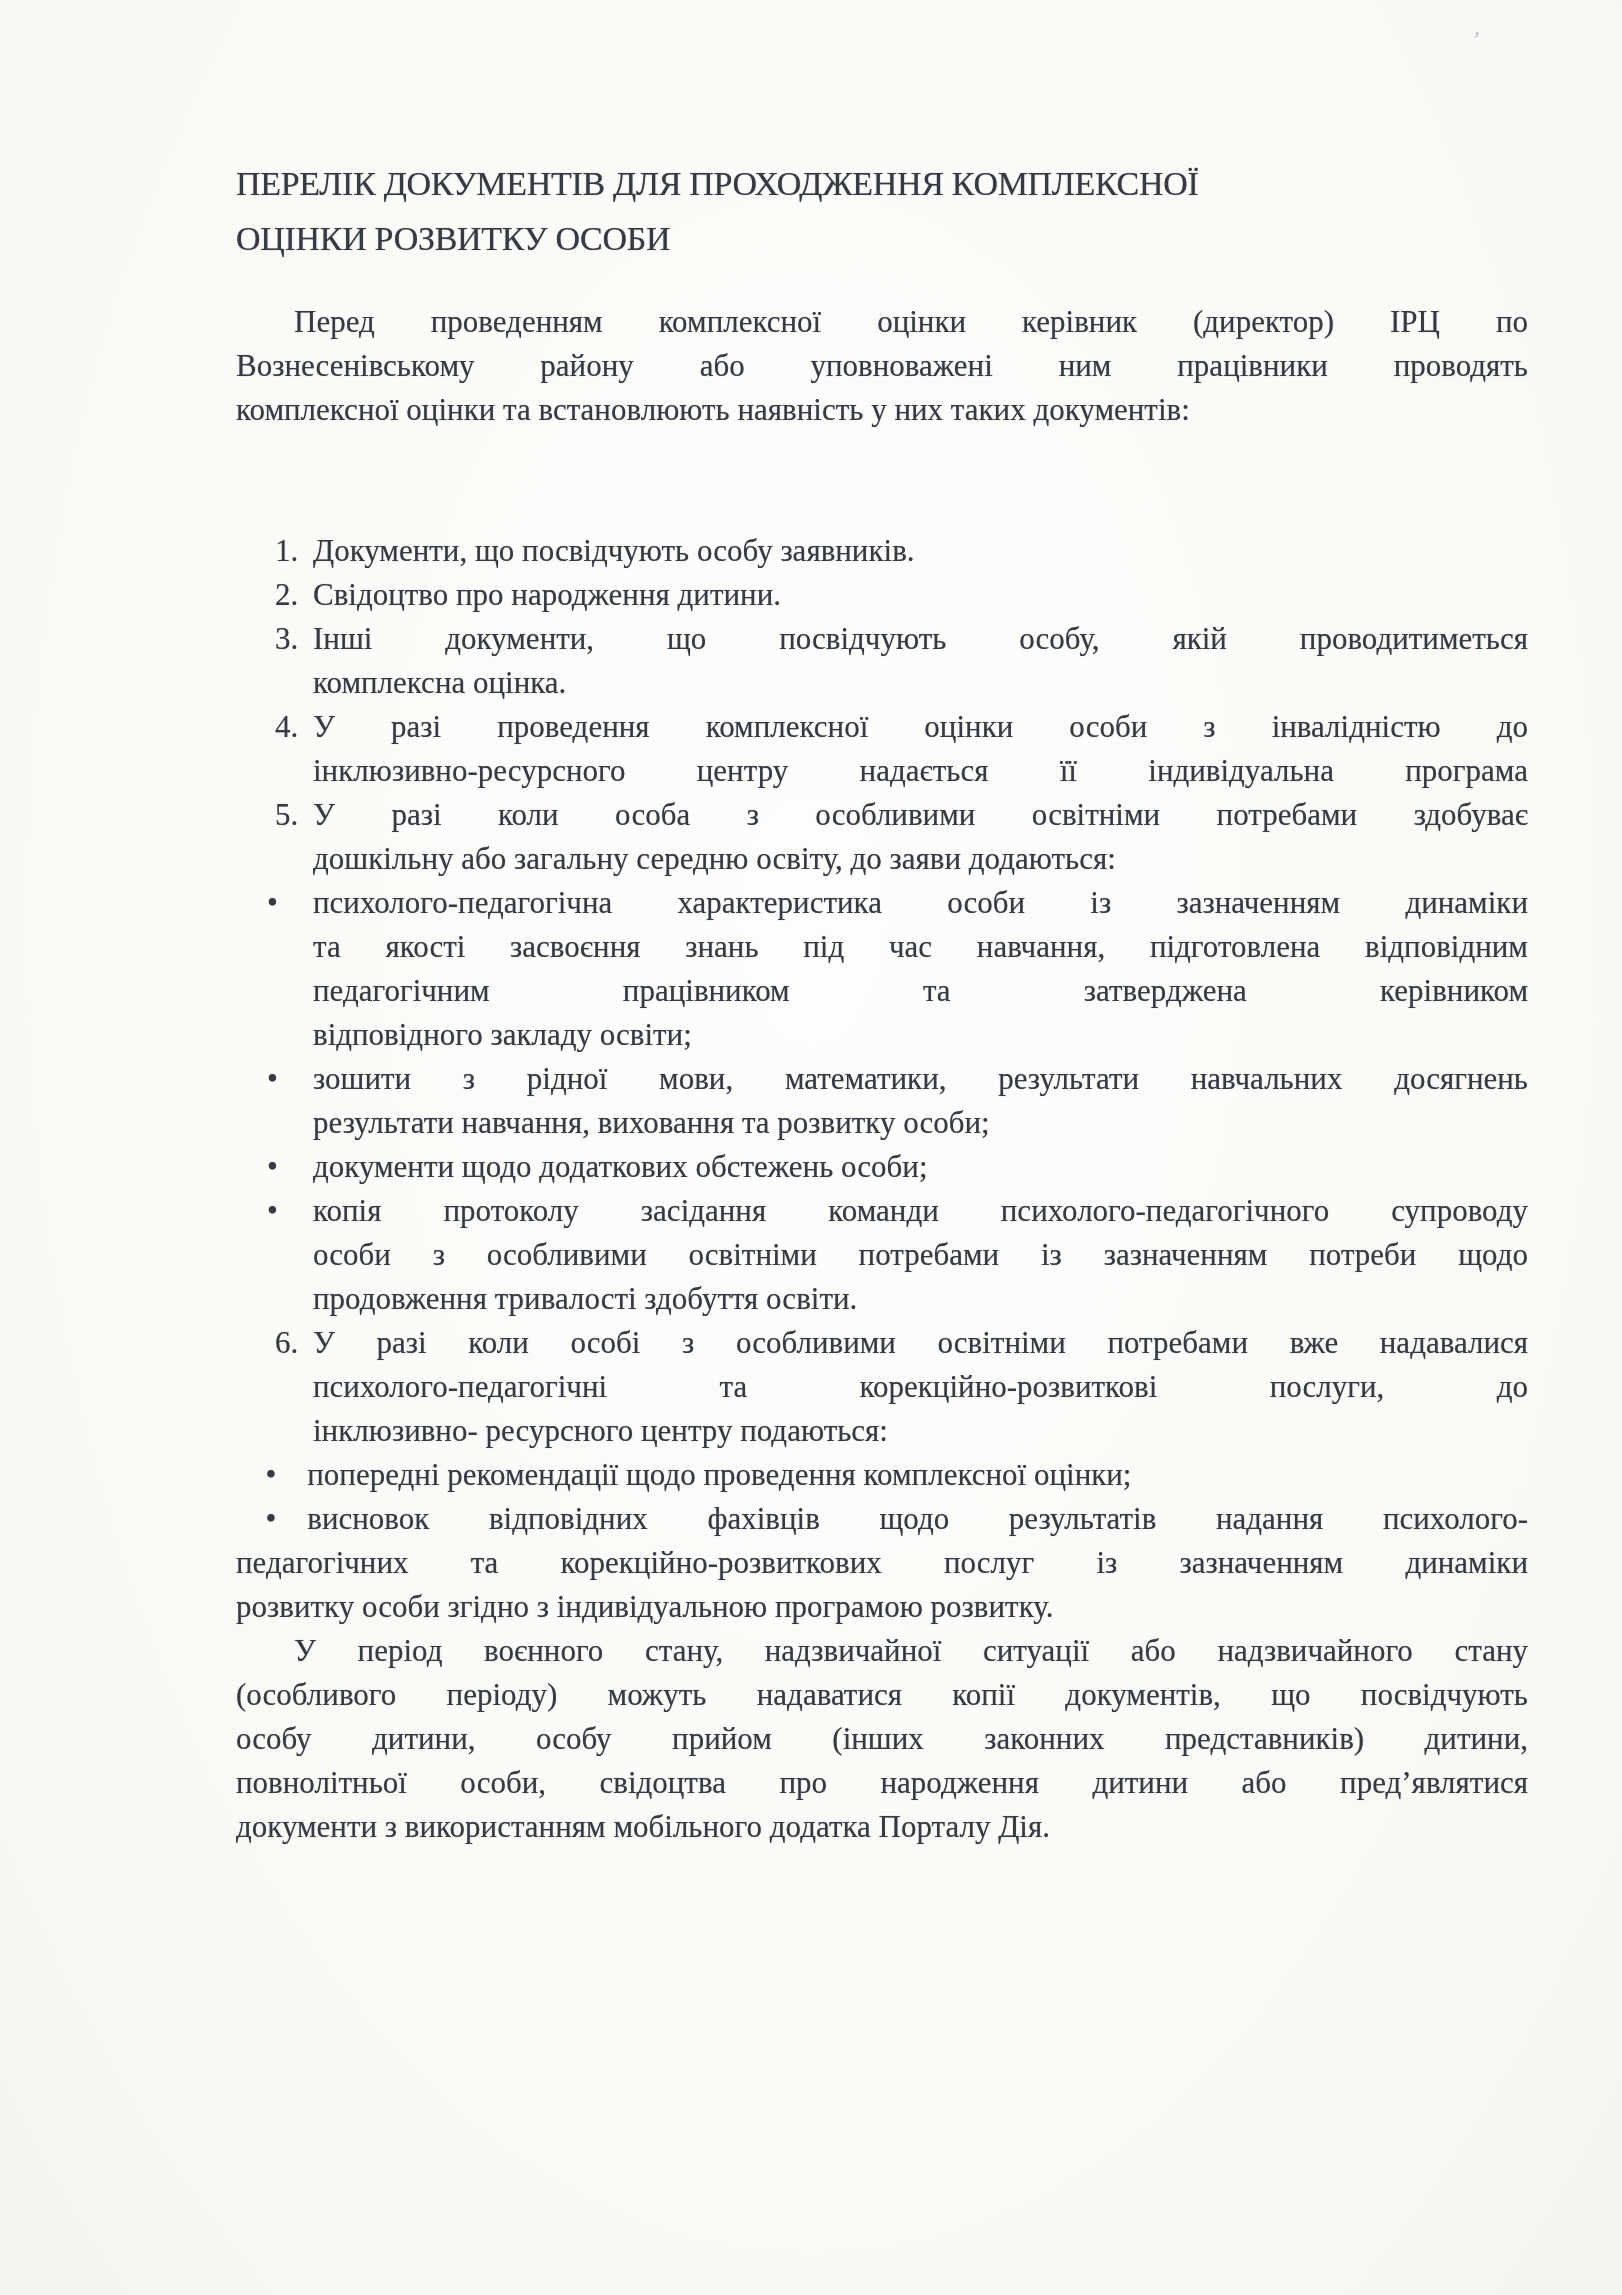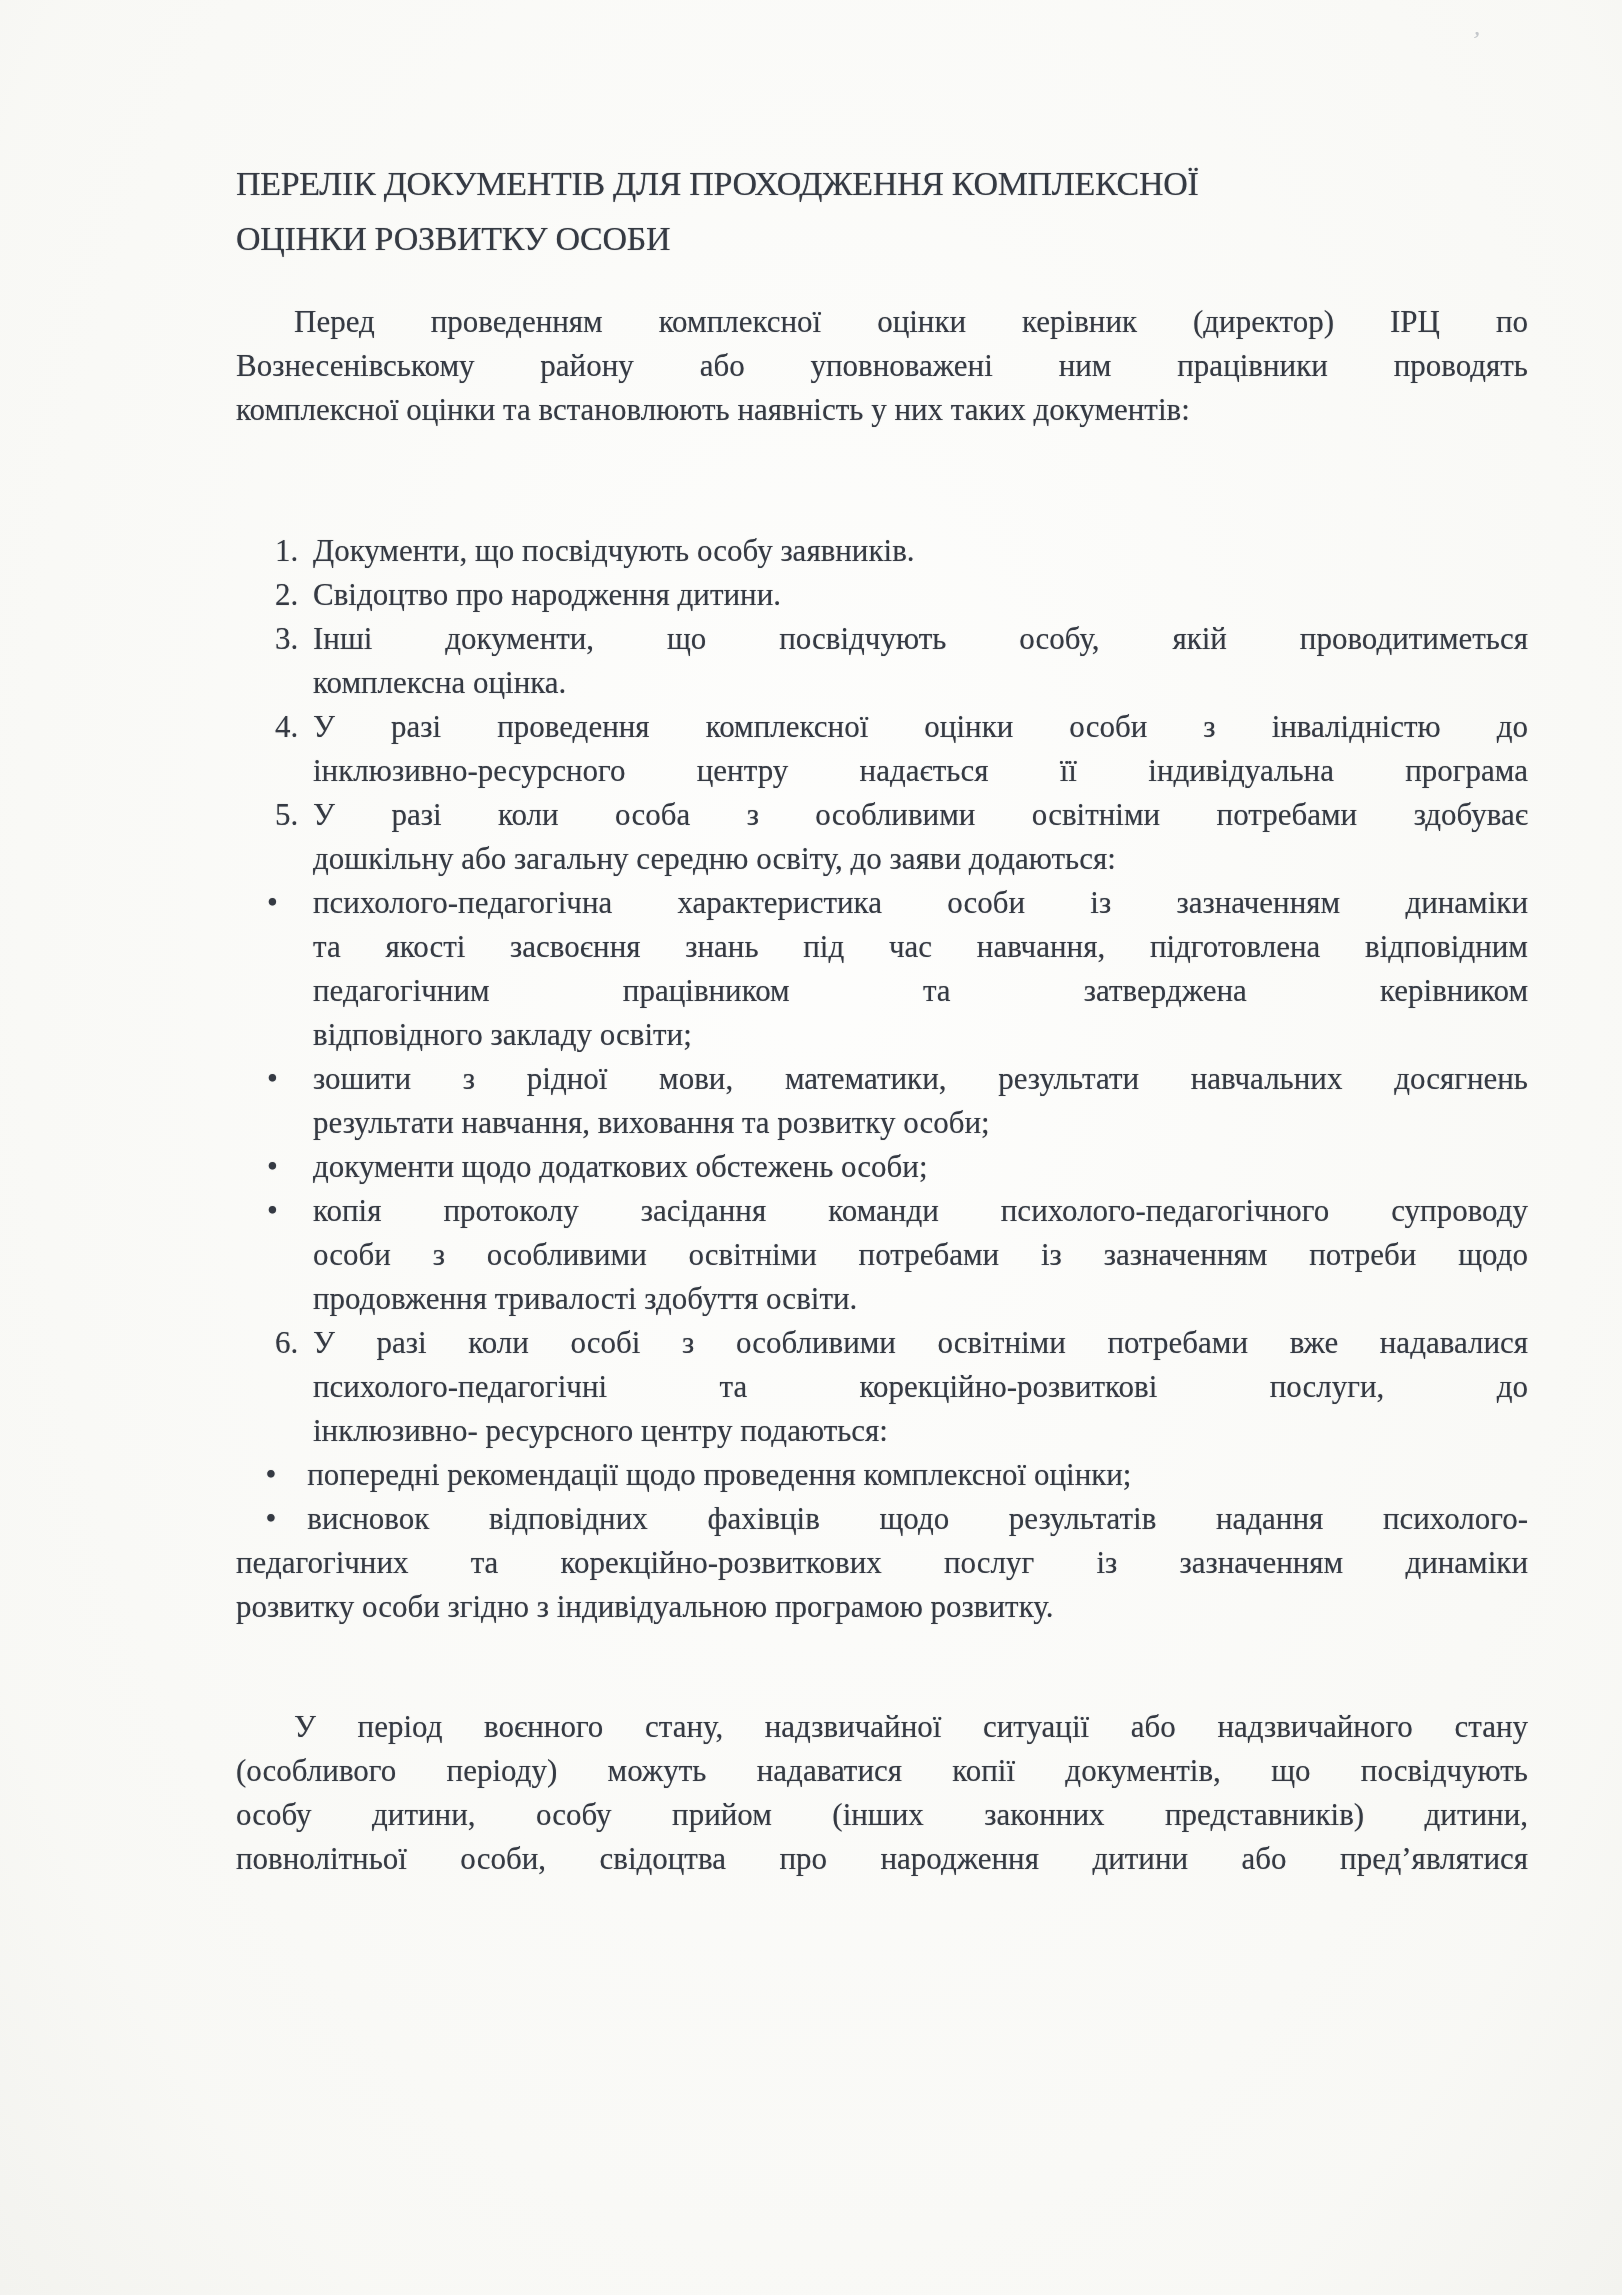--- a/index.html
+++ b/index.html
@@ -57,21 +57,21 @@
   .list-block{ margin-top:97px; }
   .row{ display:flex; }
   .row.num{ margin-left:39px; }
   .row.num .marker{ flex:0 0 38px; }
   .row.hang{ margin-left:31px; }
   .row.hang .marker{ flex:0 0 46px; }
   .marker{ text-align:left; }
   .row .txt{ flex:1 1 auto; min-width:0; }
   .row.wide{ display:block; }
   .row.wide .jline:first-child{ text-indent:29.4px; }
-  .closing{ margin-top:76px; }
+  .closing{ }
 </style>
 </head>
 <body>
 
 <div class="page">
   <span class="scan-artifact">’</span>
 
   <div class="content">
 
     <h1 class="doc-title">
@@ -178,17 +178,18 @@
           <div class="jline last">розвитку особи згідно з індивідуальною програмою розвитку.</div>
         </div>
 
     </div>
 
     <div class="body-text para indent closing">
         <div class="jline">У період воєнного стану, надзвичайної ситуації або надзвичайного стану</div>
         <div class="jline">(особливого періоду) можуть надаватися копії документів, що посвідчують</div>
         <div class="jline">особу дитини, особу прийом (інших законних представників) дитини,</div>
         <div class="jline">повнолітньої особи, свідоцтва про народження дитини або пред’являтися</div>
+        <div class="jline last">документи з використанням мобільного додатка Порталу Дія.</div>
       </div>
 
   </div>
 </div>
 
 
 </body></html>

